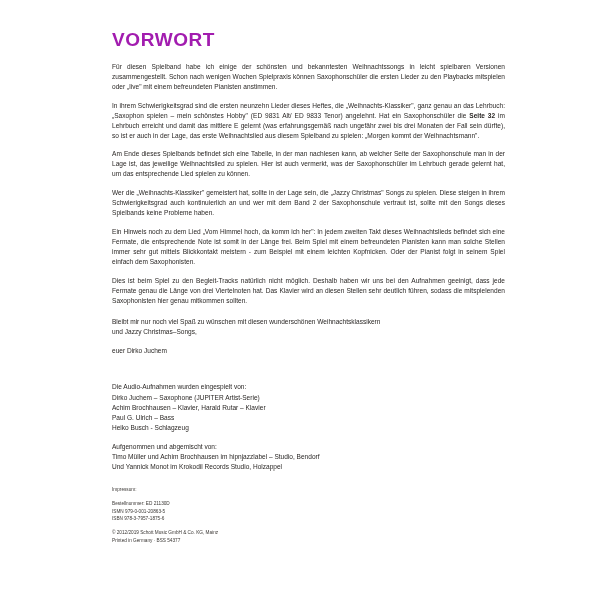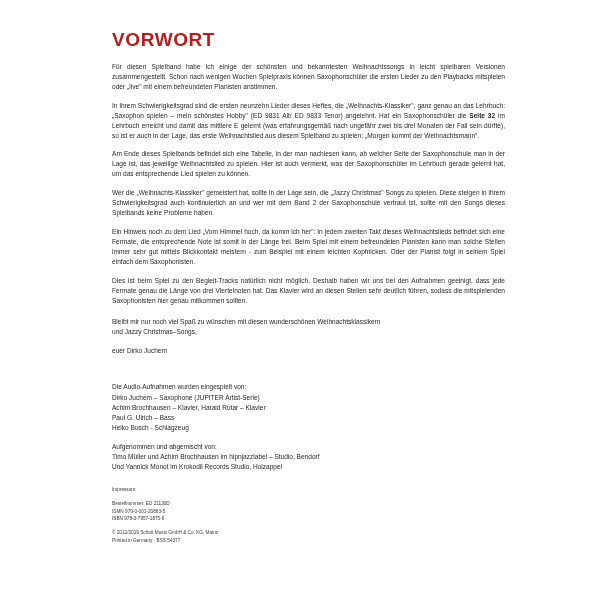--- a/index.html
+++ b/index.html
@@ -22,21 +22,21 @@
     background: #ffffff;
     box-sizing: border-box;
     padding: 30px 95px 0 112px;
   }
 
   .doc-title {
     font-family: "Liberation Sans", sans-serif;
     font-size: 19px;
     font-weight: bold;
     letter-spacing: 0.6px;
-    color: #b91c1c;
+    color: #a21caf;
     margin: 0 0 11px 0;
     line-height: 1.1;
   }
 
   .body-copy p {
     margin: 0 0 9px 0;
     font-size: 6.55px;
     line-height: 1.52;
     text-align: justify;
     color: #2a2725;

